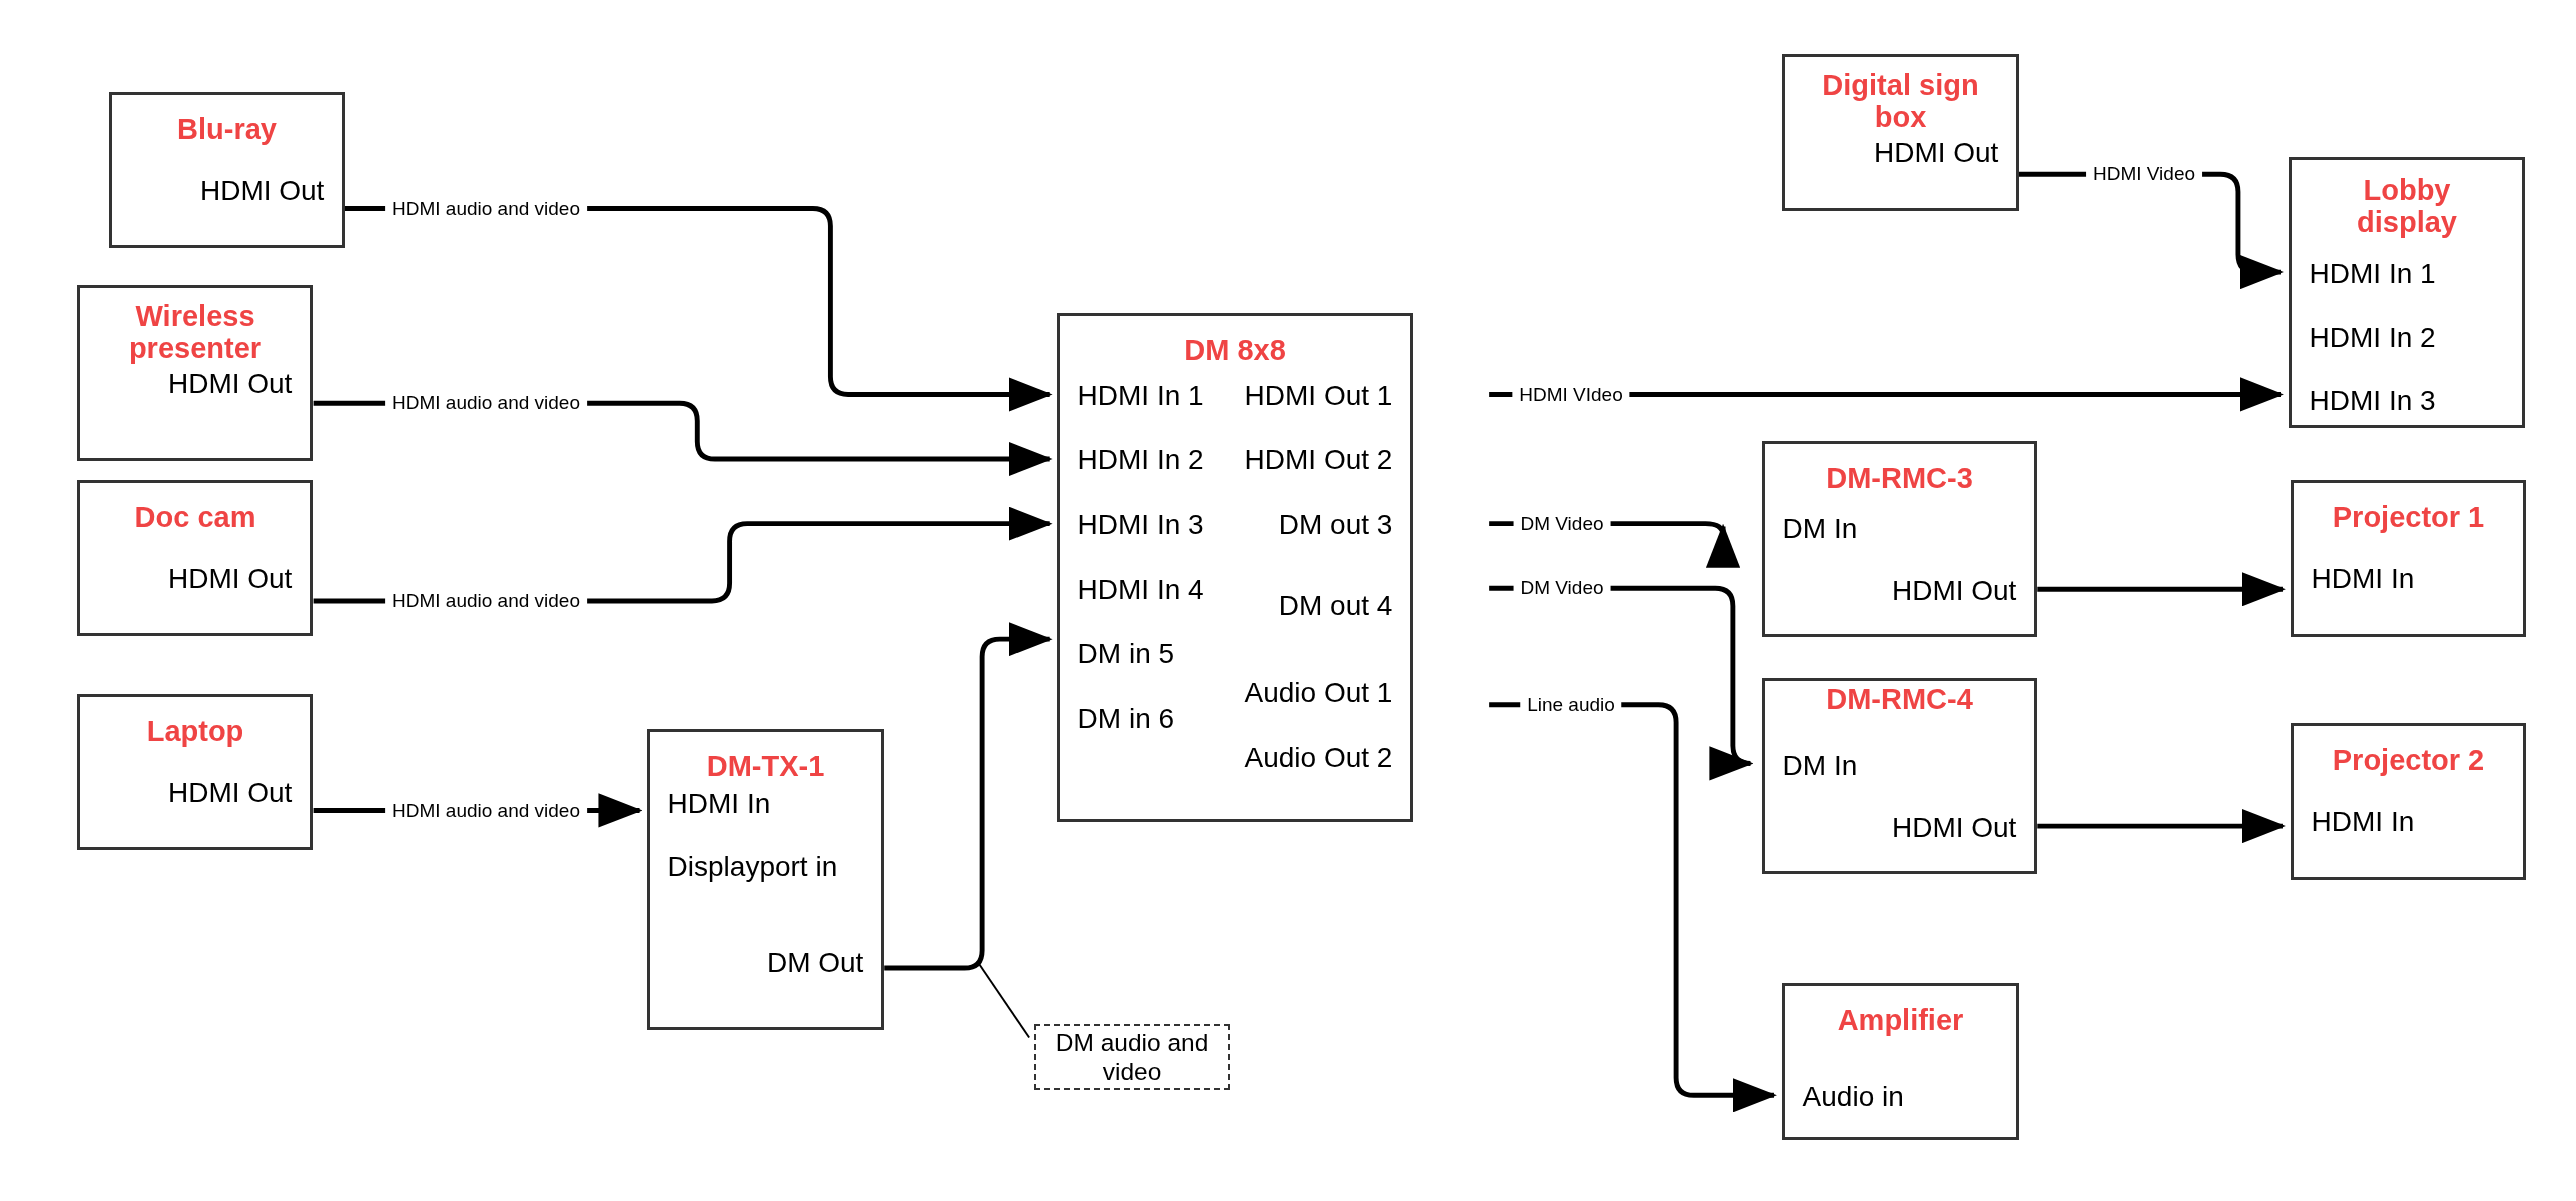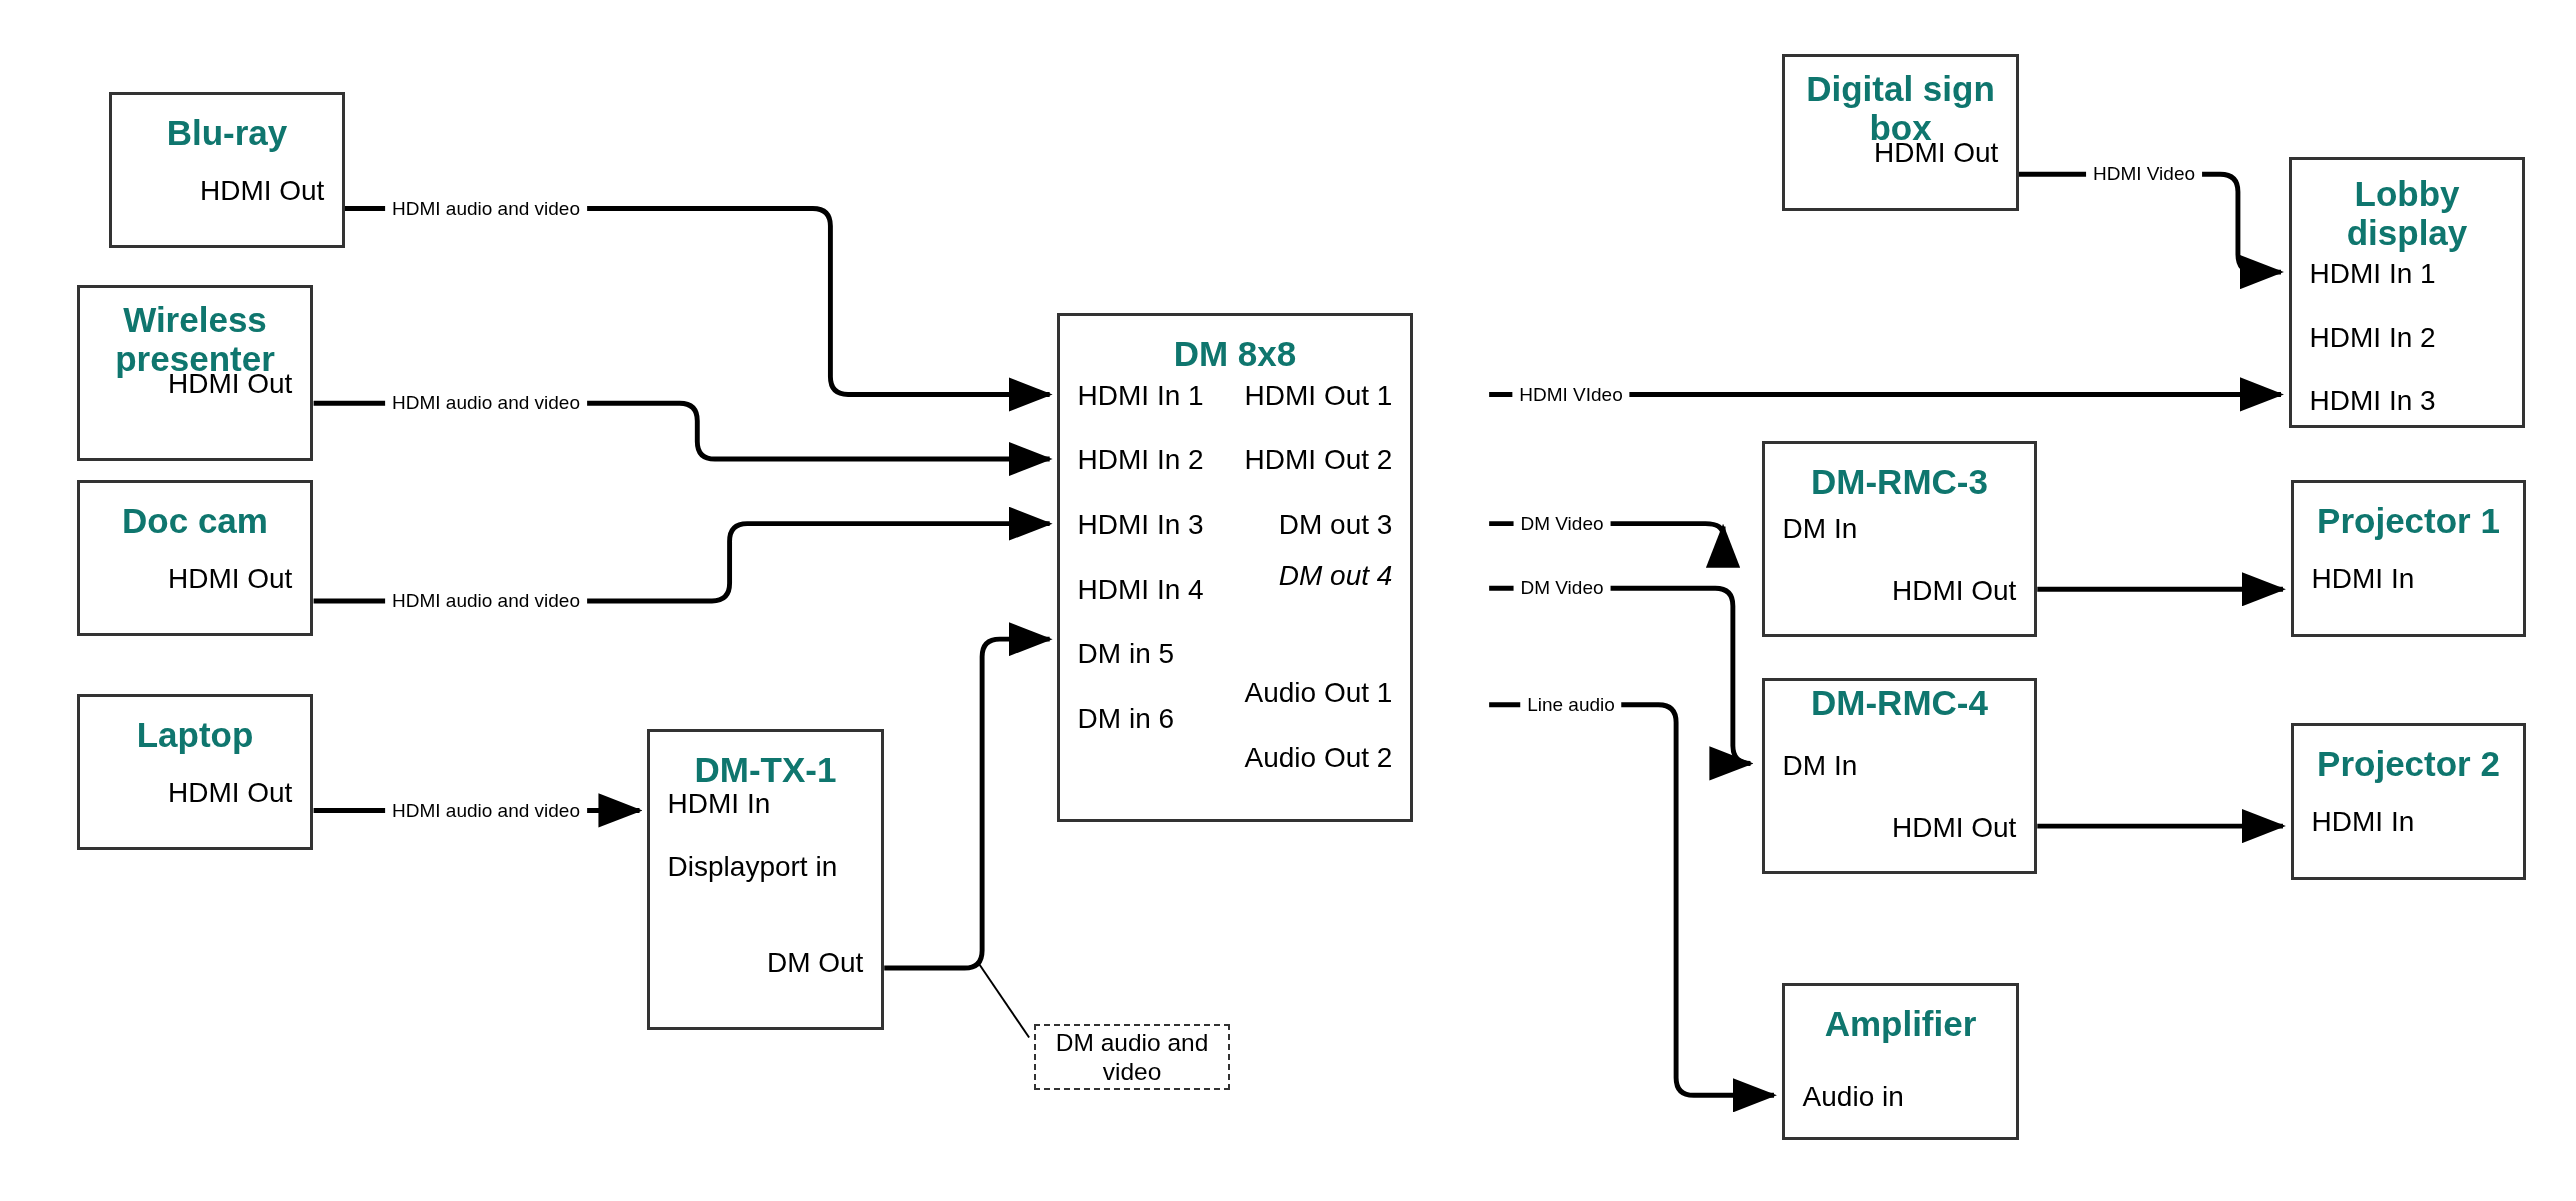--- a/index.html
+++ b/index.html
@@ -1,20 +1,20 @@
 <!DOCTYPE html>
 <html><head>
 <meta charset="utf-8">
 <style>
   html,body{margin:0;padding:0;background:#ffffff;}
   body{font-family:"Liberation Sans",sans-serif;}
   #stage{position:relative;width:2576px;height:1201px;background:#ffffff;overflow:hidden;}
   svg#wires{position:absolute;left:0;top:0;width:2576px;height:1201px;}
   .node{position:absolute;box-sizing:border-box;background:#ffffff;border:3.9px solid #333333;}
-  .node-title{position:absolute;left:0;right:0;text-align:center;font-weight:bold;font-size:35px;color:#0f766e;line-height:1.12;}
+  .node-title{position:absolute;left:0;right:0;text-align:center;font-weight:bold;font-size:29px;color:#ef4444;line-height:1.12;}
   .port{position:absolute;font-size:28px;color:#000;white-space:nowrap;}
   .port-left{left:17.6px;text-align:left;}
   .port-right{right:17.6px;text-align:right;}
   .wire-label{position:absolute;font-size:19px;color:#000;white-space:nowrap;background:#ffffff;padding:0 6.9px;transform:translate(-50%,-50%);text-align:right;}
   .note{position:absolute;box-sizing:border-box;border:2.9px dashed #333333;background:#fff;display:flex;align-items:center;justify-content:center;text-align:center;font-size:24.5px;color:#000;line-height:1.2;padding:3.9px 7.8px;}
 </style>
 </head>
 <body>
 
 <div id="stage">
@@ -67,21 +67,21 @@
         <div class="node-title" style="top: 17.6px;">DM 8x8</div>
         <div class="port port-left" style="top: 64px;">HDMI In 1</div>
         <div class="port port-left" style="top: 128px;">HDMI In 2</div>
         <div class="port port-left" style="top: 193px;">HDMI In 3</div>
         <div class="port port-left" style="top: 258px;">HDMI In 4</div>
         <div class="port port-left" style="top: 322px;">DM in 5</div>
         <div class="port port-left" style="top: 387px;">DM in 6</div>
         <div class="port port-right" style="top: 64px;">HDMI Out 1</div>
         <div class="port port-right" style="top: 128px;">HDMI Out 2</div>
         <div class="port port-right" style="top: 193px;">DM out 3</div>
-        <div class="port port-right" style="top: 244px; font-style: italic;">DM out 4</div>
+        <div class="port port-right" style="top: 274px;">DM out 4</div>
         <div class="port port-right" style="top: 361px;">Audio Out 1</div>
         <div class="port port-right" style="top: 426px;">Audio Out 2</div>
       </div>
       <div class="node" style="left: 1782px; top: 54px; width: 237px; height: 157px;">
         <div class="node-title" style="top: 11.7px;">Digital sign<br>box</div>
         <div class="port port-right" style="top: 80px;">HDMI Out</div>
       </div>
       <div class="node" style="left: 2289px; top: 157px; width: 236px; height: 271px;">
         <div class="node-title" style="top: 13.7px;">Lobby<br>display</div>
         <div class="port port-left" style="top: 98px;">HDMI In 1</div>

